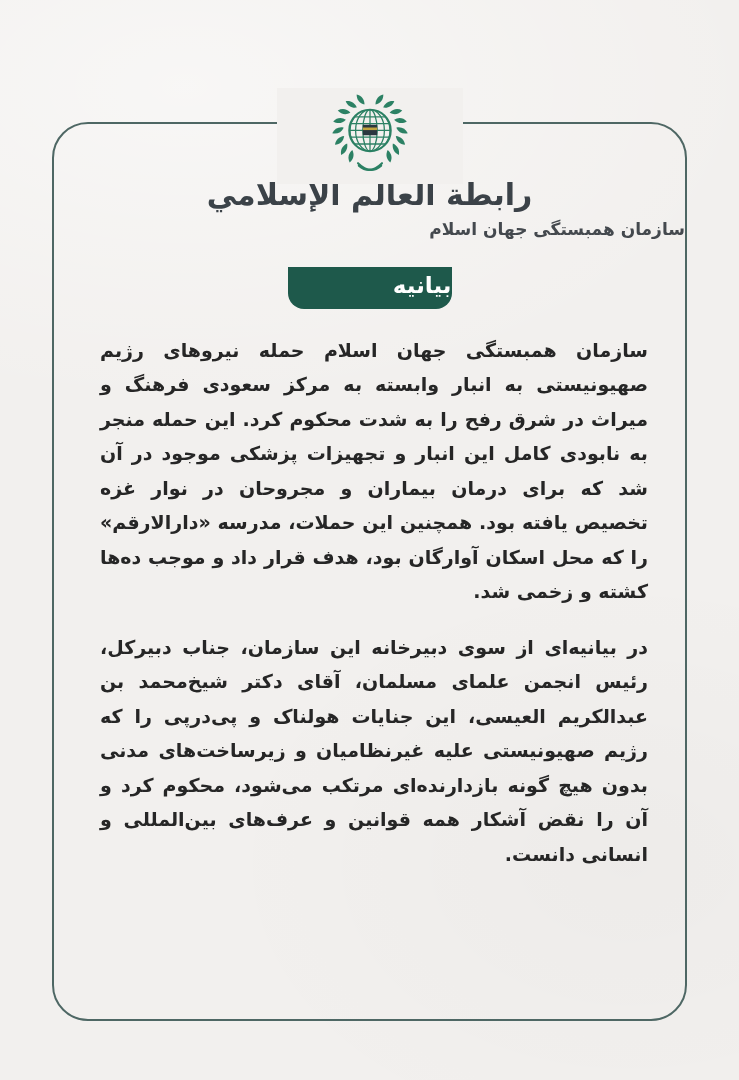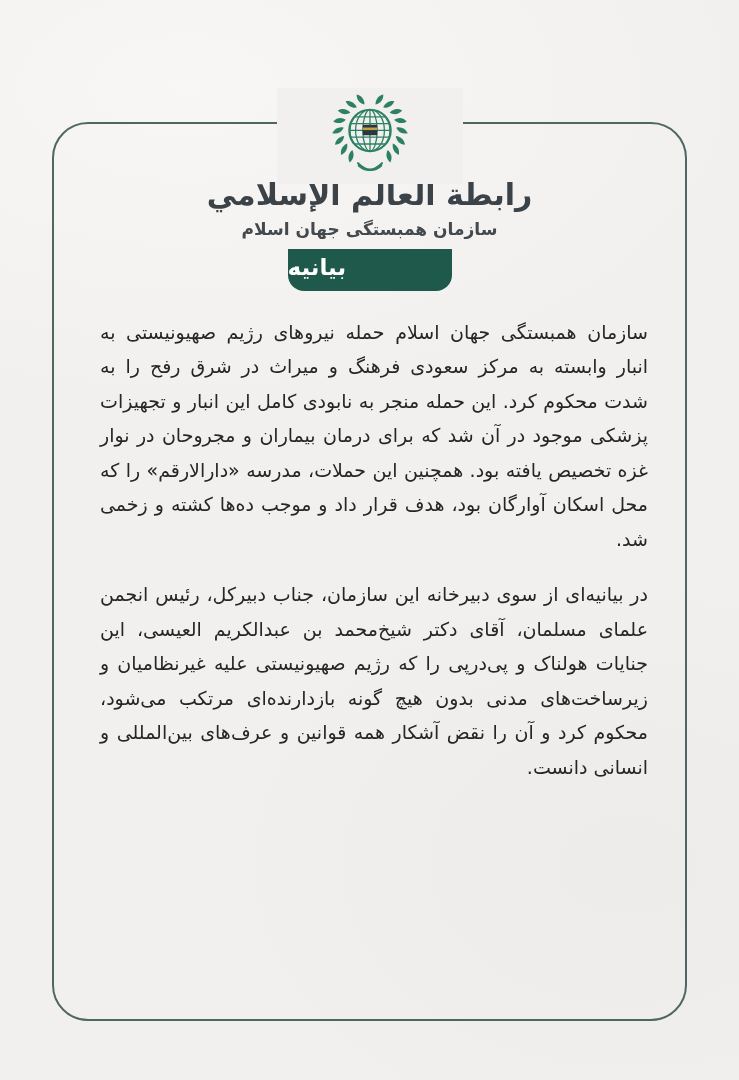--- a/index.html
+++ b/index.html
@@ -38,53 +38,52 @@
   }
   .arabic-title {
     text-align:center;
     font-size:30px;
     font-weight:bold;
     color:#3b4248;
     letter-spacing:0;
     line-height:1.25;
   }
   .subtitle {
-    text-align:center;
     font-size:17px;
     font-weight:bold;
     color:#44494e;
     margin-top:5px;
   }
   .banner {
     width:164px; height:42px;
-    margin:10px auto 0;
+    margin:28px auto 0;
     background:#1e594b;
     border-radius:0 0 16px 16px;
-    display:flex; align-items:center; justify-content:flex-end;
+    display:flex; align-items:center; justify-content:flex-start;
   }
   .banner span {
     color:#ffffff;
     font-size:23px;
     font-weight:bold;
     line-height:1;
     padding-bottom:4px;
   }
   .content {
     padding:0 37px 0 46px;
   }
   .dateline {
     margin-top:33px;
     font-size:17.5px;
     font-weight:bold;
     color:#242424;
   }
   .para {
     margin-top:21px;
     font-size:19px;
-    font-weight:normal;
+    font-weight:bold;
     color:#262626;
     line-height:34.5px;
     text-align:justify;
     text-justify:inter-word;
   }
   .para:first-of-type { margin-top:24px; }
 </style>
 </head>
 <body>
 

